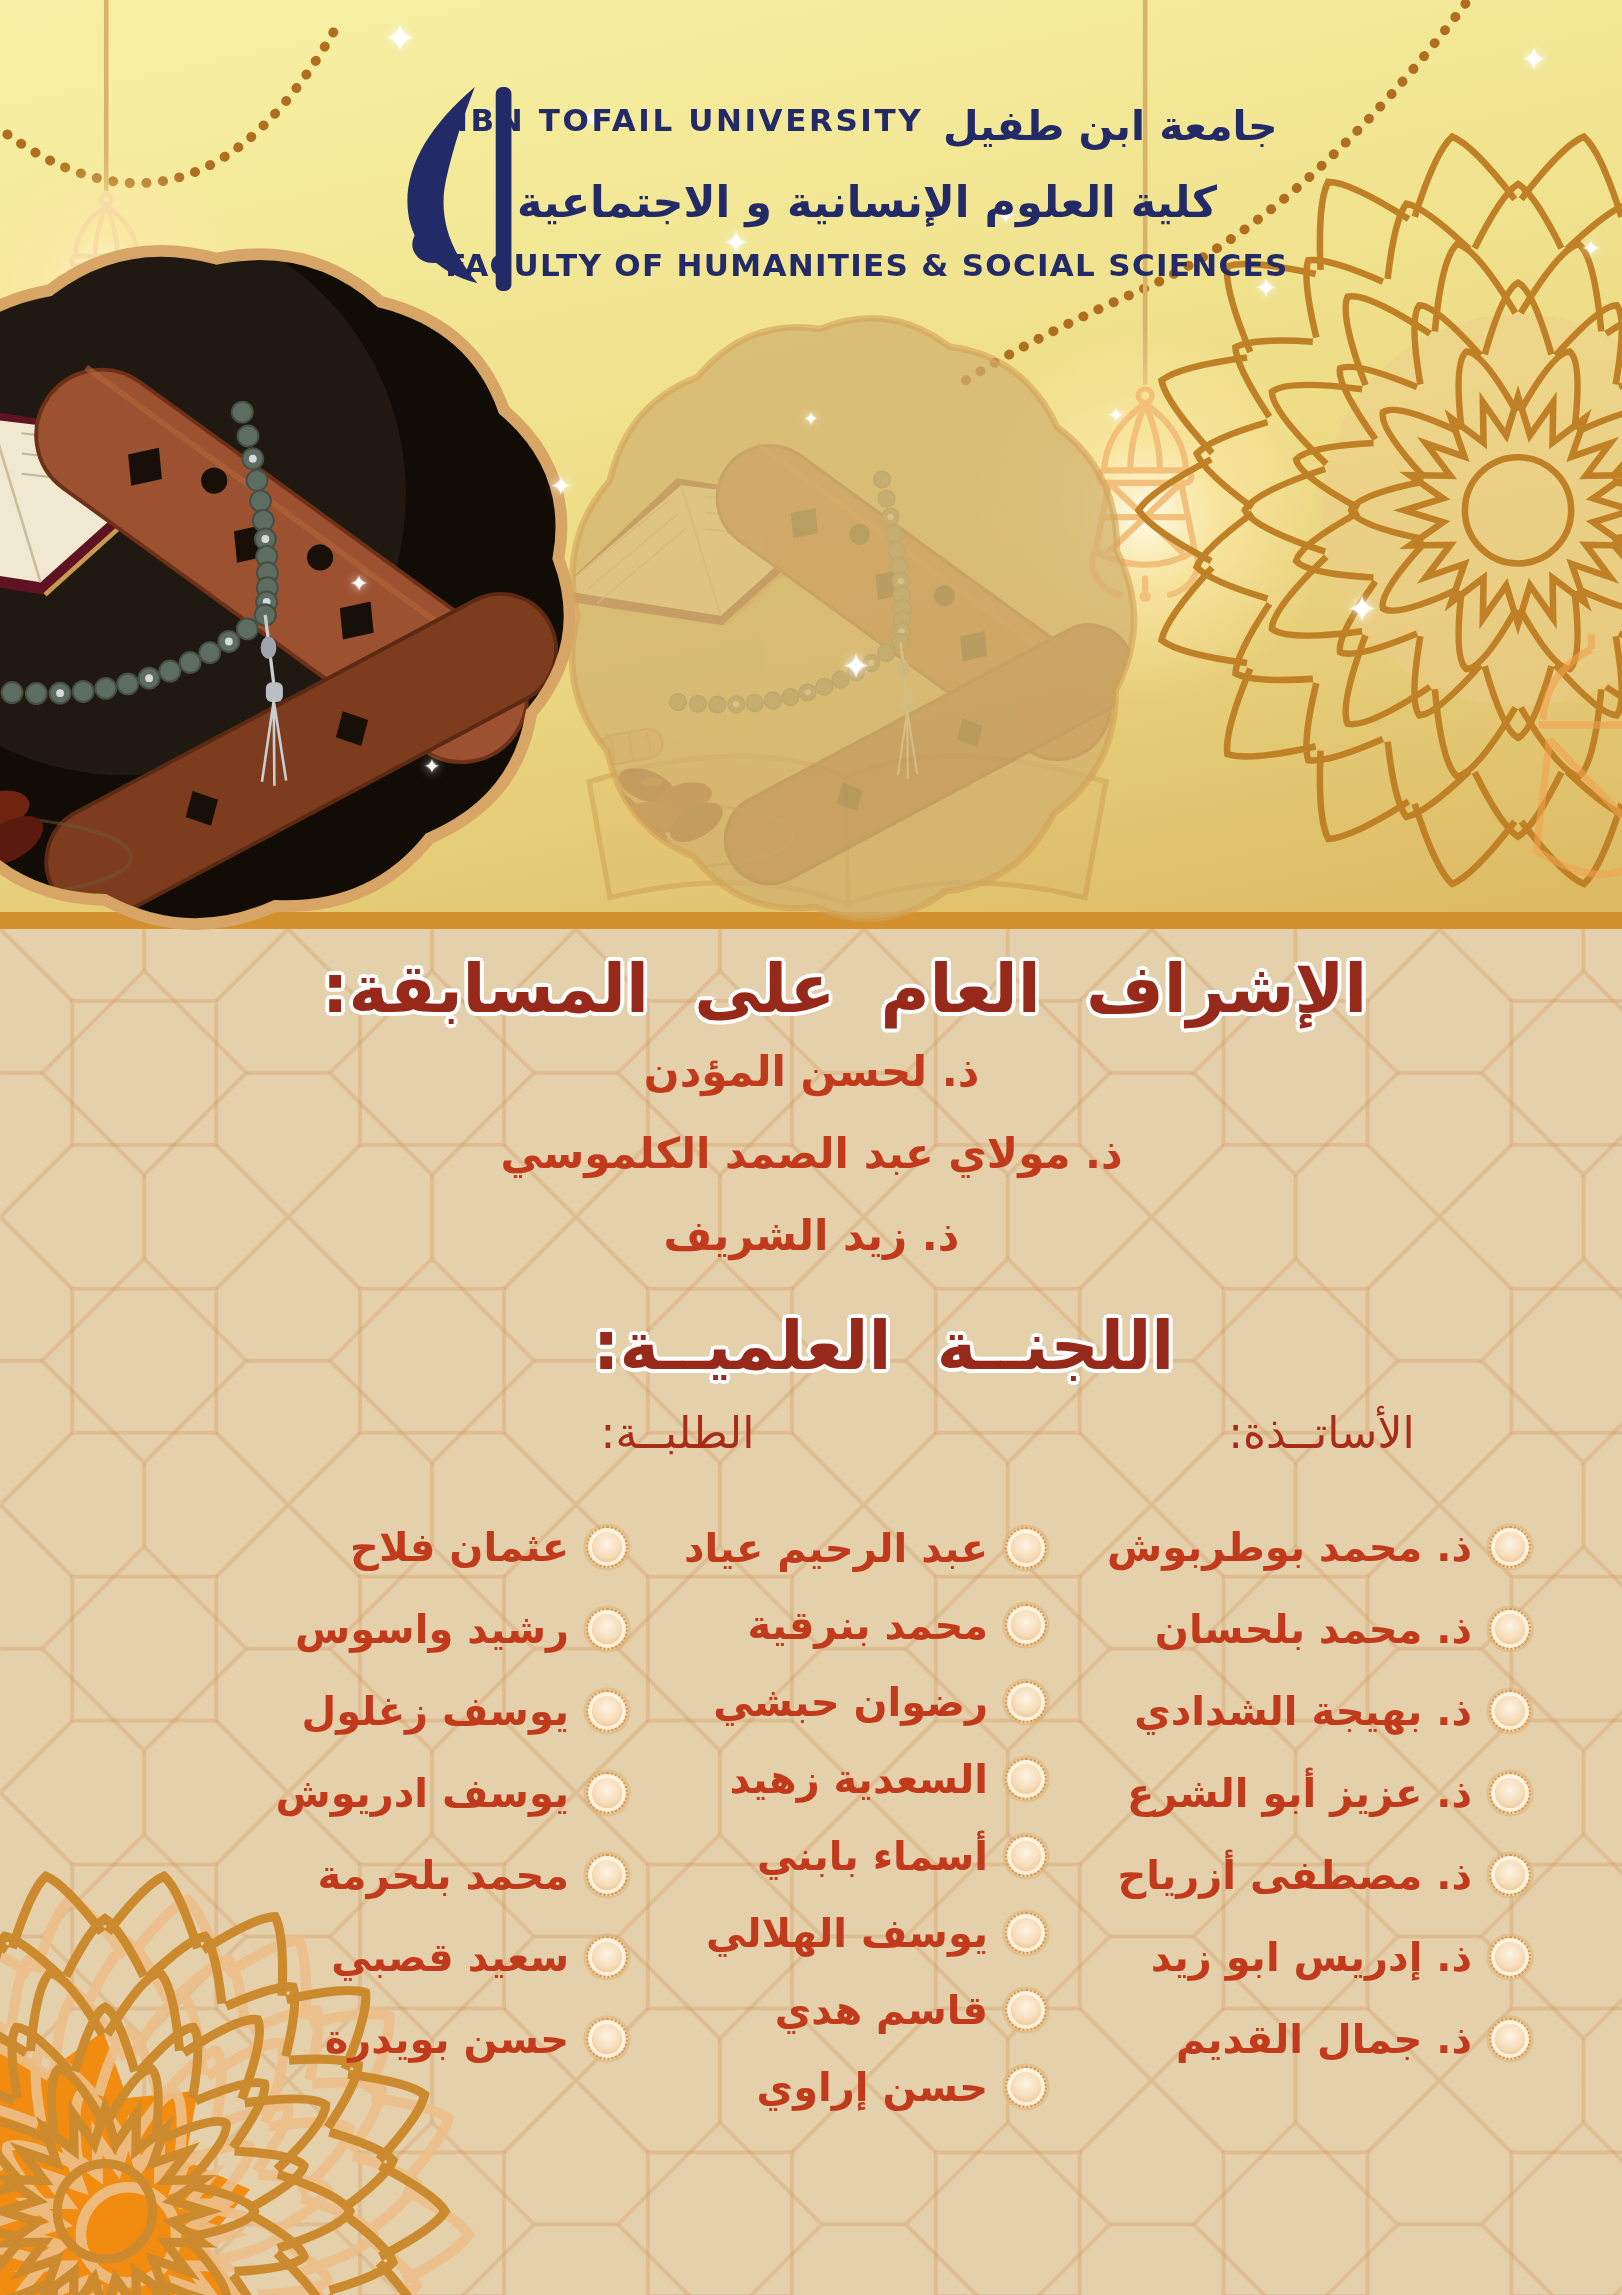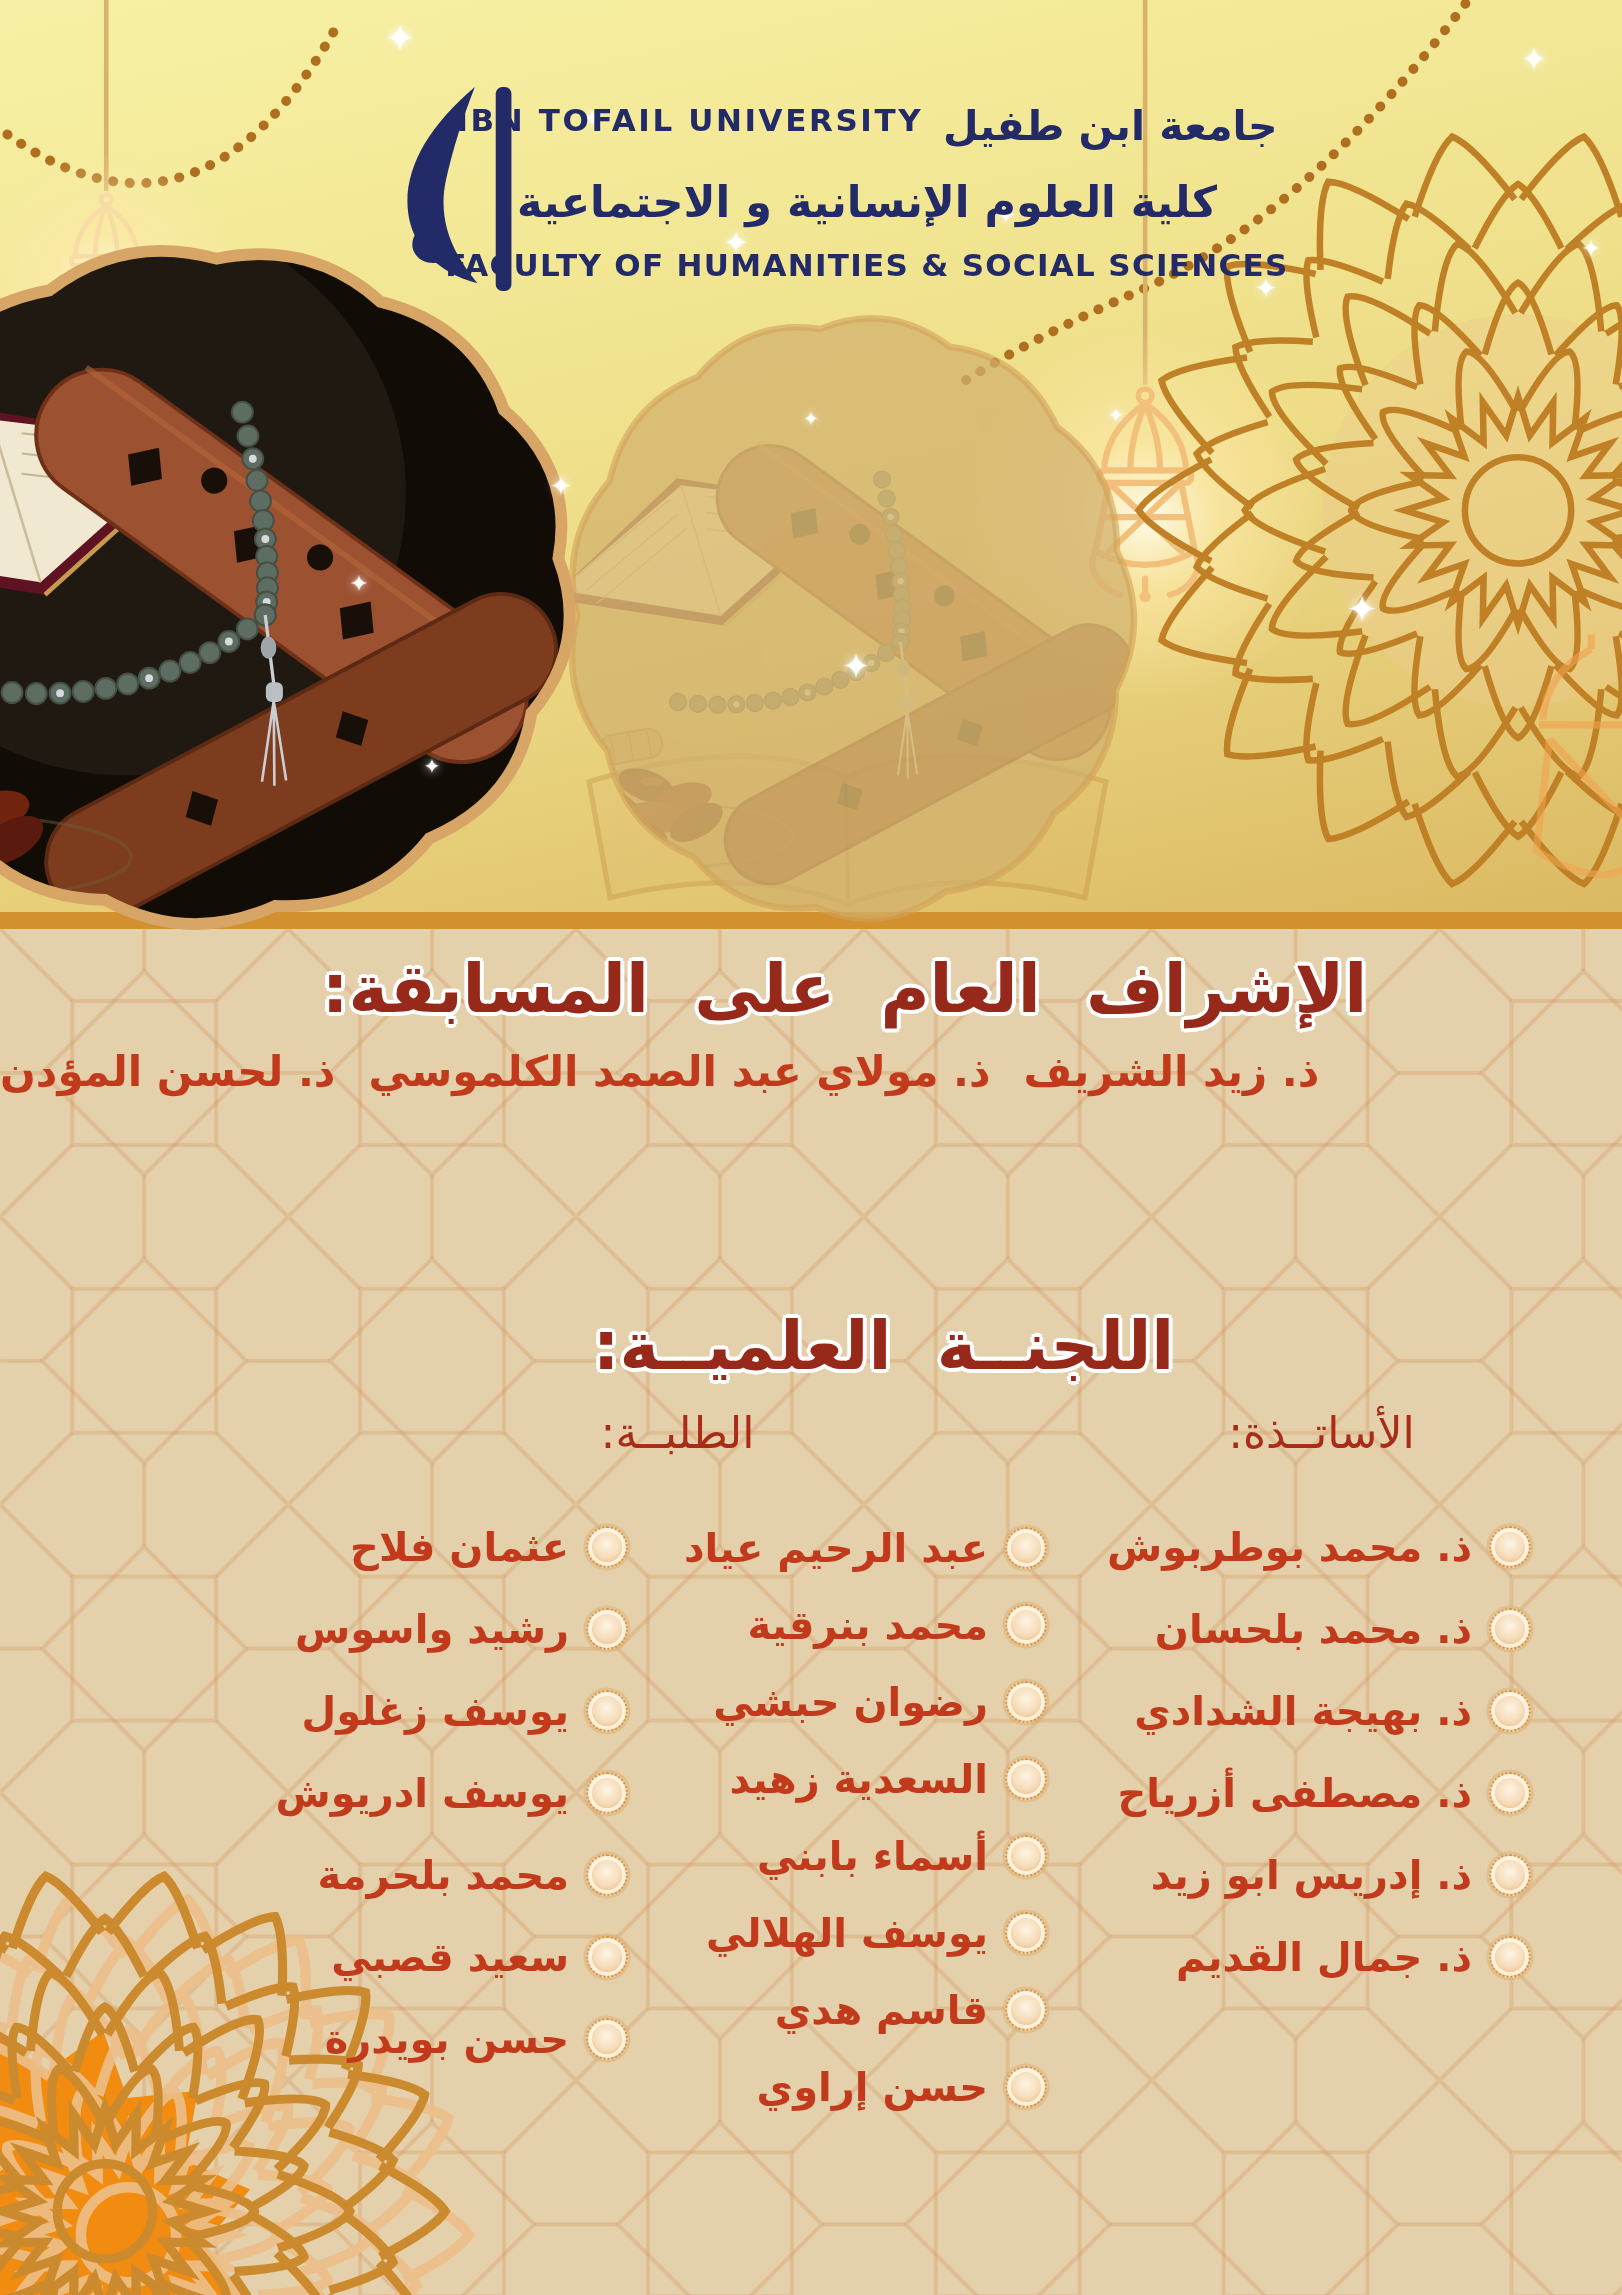--- a/index.html
+++ b/index.html
@@ -33,21 +33,21 @@
   .bigheading{
     position:absolute;width:1623px;text-align:center;z-index:4;
     font-size:67px;font-weight:bold;color:#97291a;direction:rtl;word-spacing:22px;
     text-shadow:-3.9px 0 0 #fff,3.9px 0 0 #fff,0 -3.9px 0 #fff,0 3.9px 0 #fff,
                 -2.6px -2.6px 0 #fff,2.6px 2.6px 0 #fff,-2.6px 2.6px 0 #fff,2.6px -2.6px 0 #fff;
     white-space:nowrap;
   }
   #h-supervision{top:950px;transform:translateX(33px);}
   #h-committee{top:1307px;transform:translateX(72px);}
   #sup-names{position:absolute;left:0;top:1047px;width:1623px;z-index:4;
-    display:flex;align-items:center;gap:33px;}
+    display:flex;flex-direction:column;align-items:center;gap:33px;}
   .sup-name{font-size:42px;font-weight:bold;color:#c23a1c;direction:rtl;white-space:nowrap;}
   .colhead{position:absolute;z-index:4;font-size:44px;font-weight:normal;color:#a82c18;direction:rtl;text-align:center;white-space:nowrap;}
   #head-students{left:432px;top:1407px;width:491px;}
   #head-profs{left:1076px;top:1407px;width:491px;text-align:center;}
   .ncol{position:absolute;z-index:4;display:flex;flex-direction:column;}
   #col-prof{left:1021px;top:1506px;width:510px;}
   #col-stu-a{left:576px;top:1509px;width:471px;}
   #col-stu-b{left:111px;top:1506px;width:517px;}
   .nrow{height:82px;display:flex;align-items:center;justify-content:flex-end;gap:17px;}
   #col-stu-a .nrow{height:77px;}
@@ -360,20 +360,24 @@
       </div>
       <div class="nrow">
         <span class="mname">ذ. محمد بلحسان</span>
         <span class="medallion"></span>
       </div>
       <div class="nrow">
         <span class="mname">ذ. بهيجة الشدادي</span>
         <span class="medallion"></span>
       </div>
       <div class="nrow">
+        <span class="mname">ذ. عزيز أبو الشرع</span>
+        <span class="medallion"></span>
+      </div>
+      <div class="nrow">
         <span class="mname">ذ. مصطفى أزرياح</span>
         <span class="medallion"></span>
       </div>
       <div class="nrow">
         <span class="mname">ذ. إدريس ابو زيد</span>
         <span class="medallion"></span>
       </div>
       <div class="nrow">
         <span class="mname">ذ. جمال القديم</span>
         <span class="medallion"></span>

